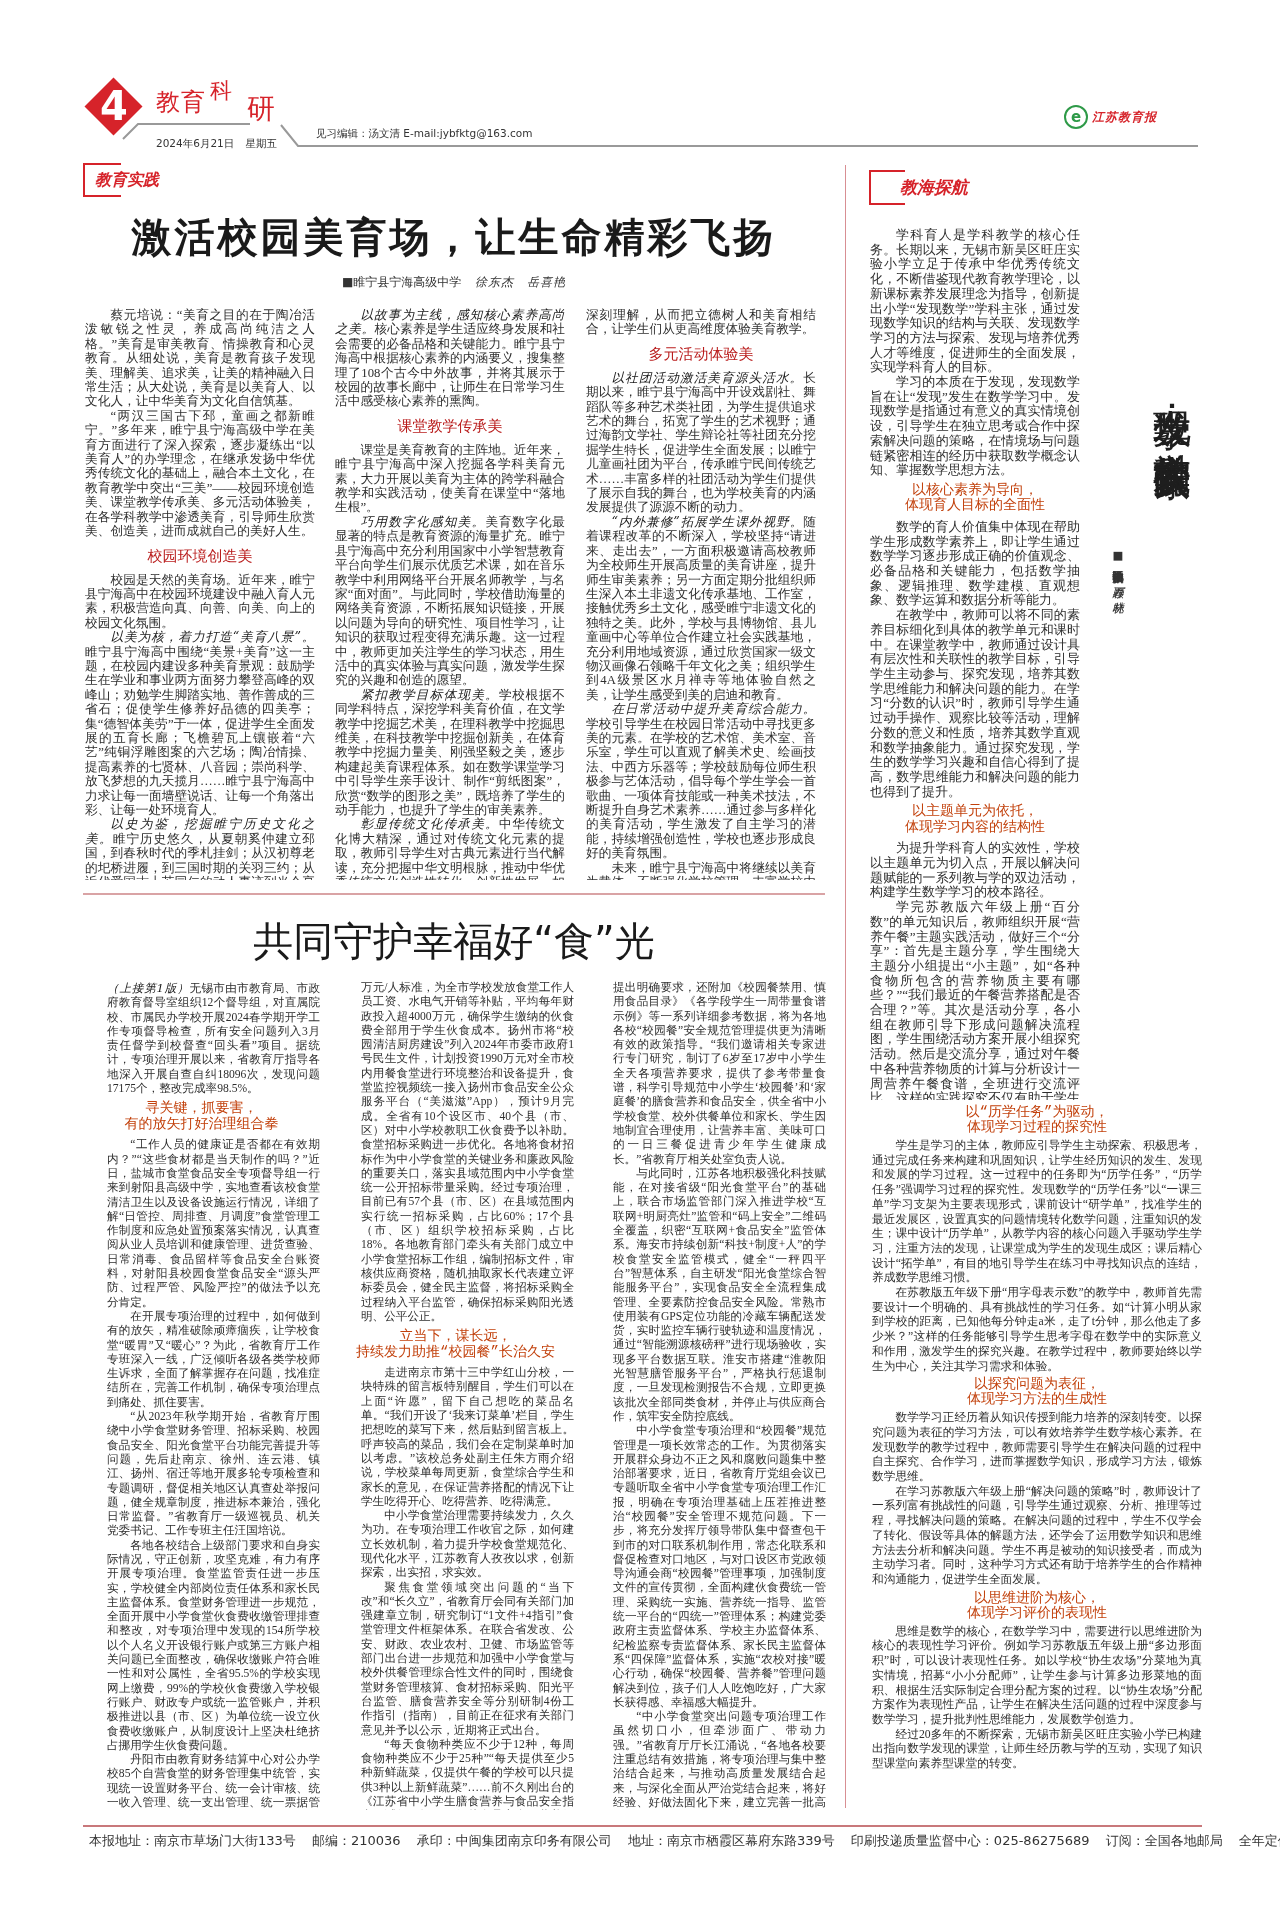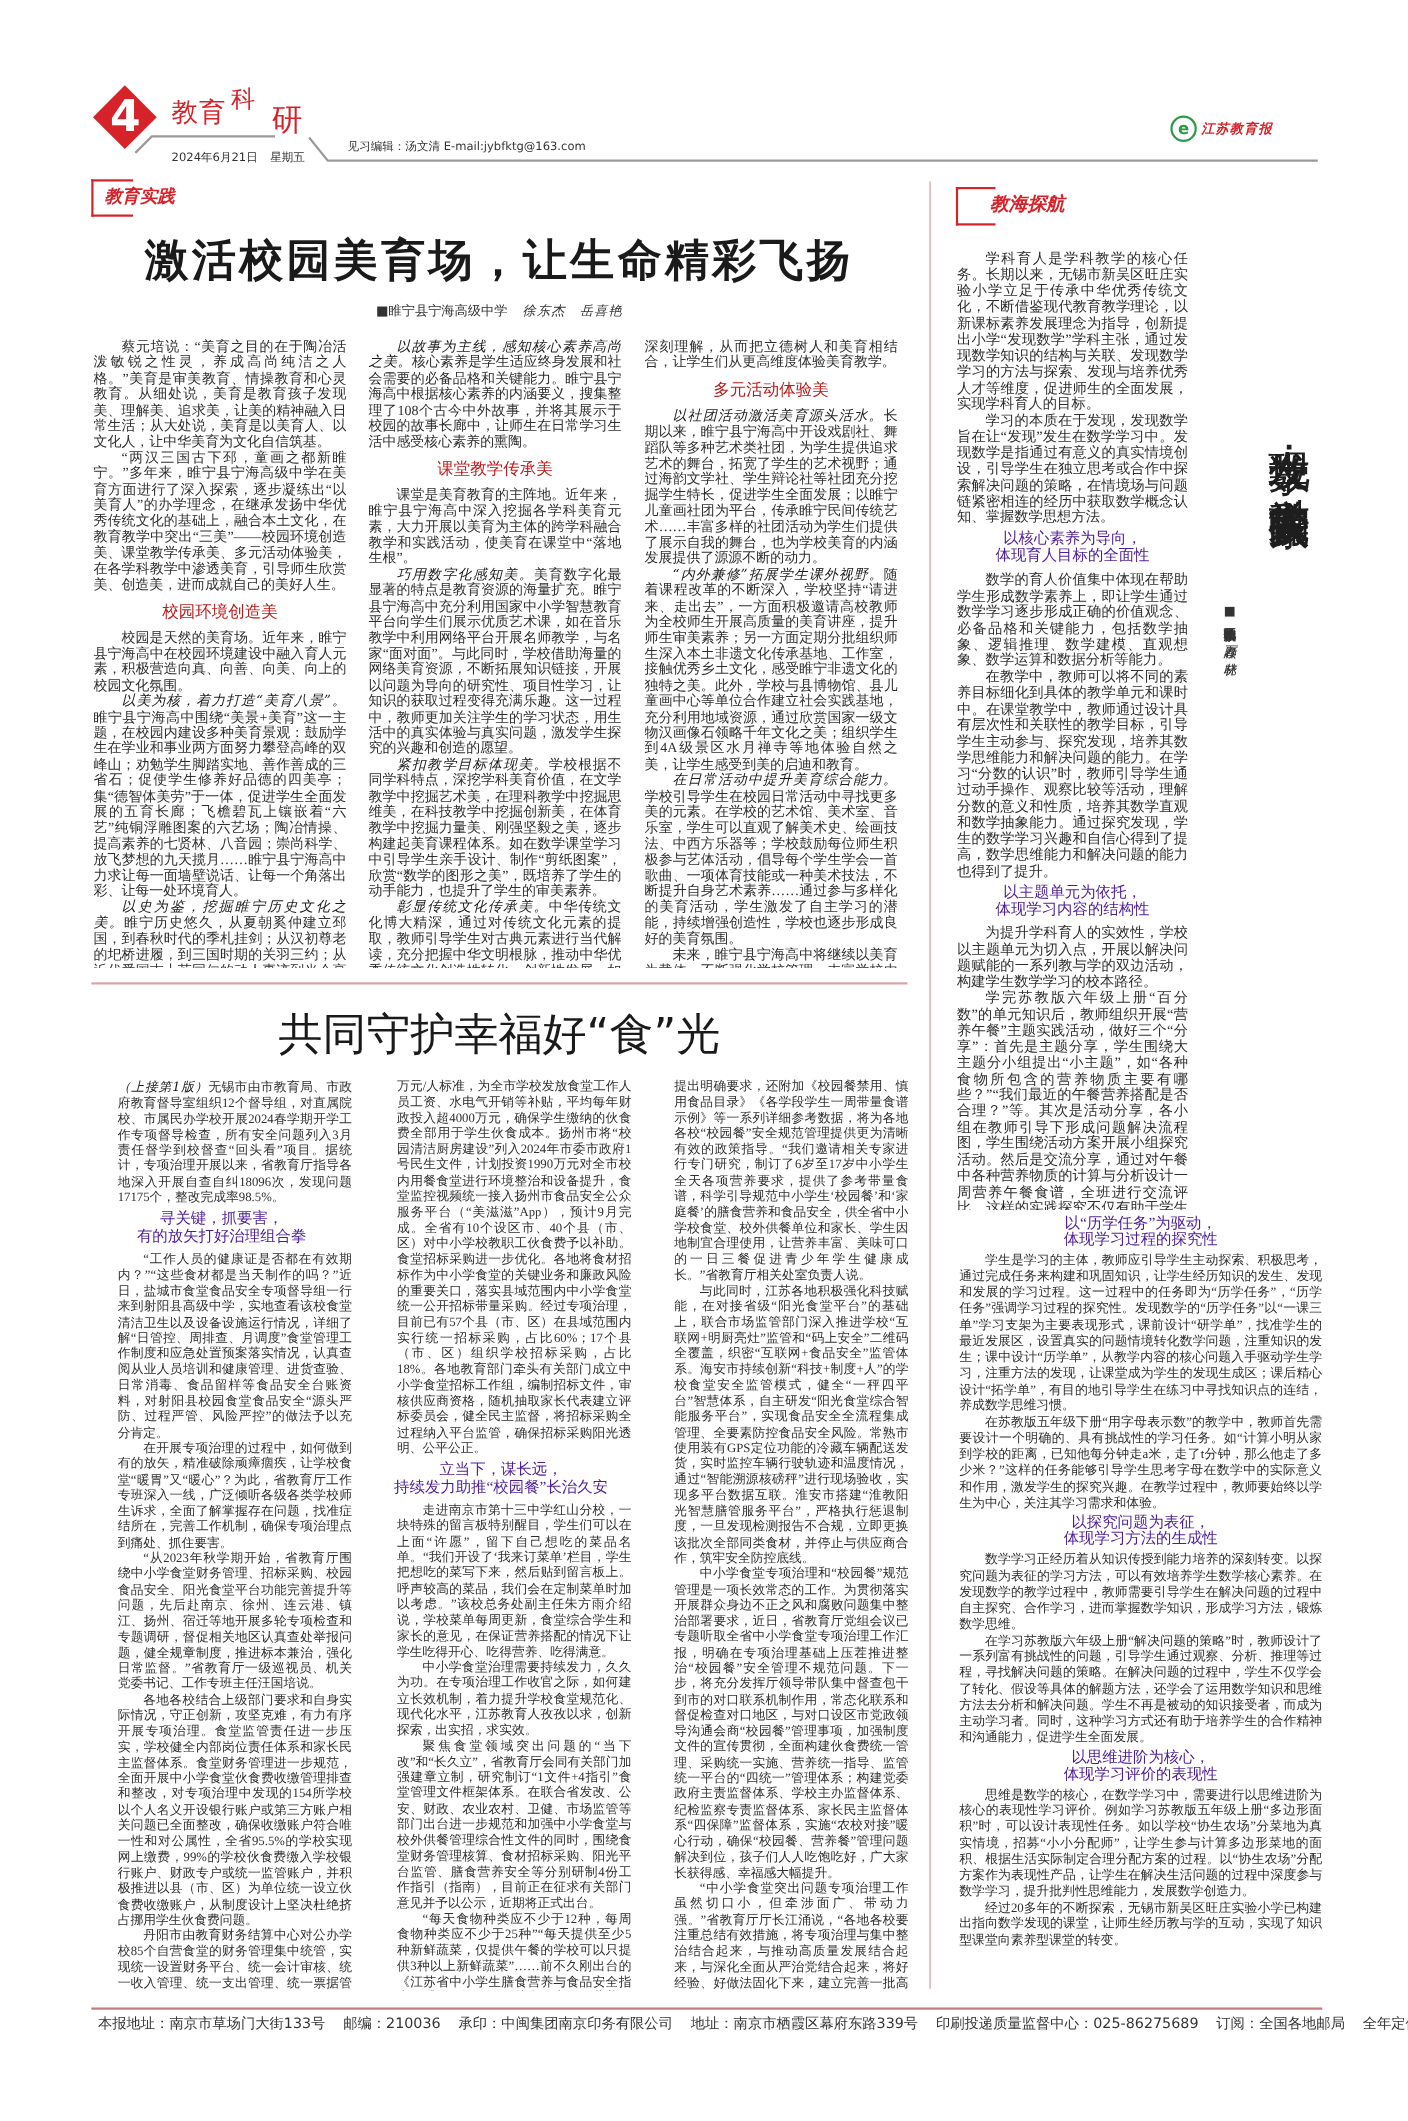--- a/index.html
+++ b/index.html
@@ -13,42 +13,42 @@
               color:#fff; font-family:"DejaVu Sans", sans-serif; font-weight:bold; font-size:40px; }
   .sec-t { position:absolute; color:#d6232a; font-family:"DejaVu Sans", sans-serif; font-weight:normal; line-height:1; }
   .hdr-small { position:absolute; font-family:"DejaVu Sans", sans-serif; font-size:10.5px; color:#333; white-space:nowrap; line-height:12px; }
   .logo { position:absolute; left:1064px; top:103px; height:28px; display:flex; align-items:center; white-space:nowrap; }
   .logo-mark { display:inline-flex; width:20px; height:20px; border-radius:50%; border:2px solid #2e9a48; color:#2e9a48;
                font-family:"DejaVu Sans", sans-serif; font-weight:bold; font-size:15px; align-items:center; justify-content:center; margin-right:4px; line-height:1; }
   .logo-text { color:#d6232a; font-family:"DejaVu Serif", serif; font-style:italic; font-weight:bold; font-size:12px; letter-spacing:1px; }
 
   
   .tag-bracket { position:absolute; border-left:2px solid #d6232a; border-top:2px solid #d6232a; border-bottom:2px solid #d6232a; box-sizing:border-box; }
-  .tag-text { position:absolute; color:#d6232a; font-family:Liberation Mono, monospace; font-style:italic; font-weight:bold; white-space:nowrap; line-height:1; }
+  .tag-text { position:absolute; color:#d6232a; font-family:Liberation Serif, serif; font-style:italic; font-weight:bold; white-space:nowrap; line-height:1; }
 
   
   .title1 { position:absolute; left:83px; width:742px; top:215px; text-align:center; font-family:"DejaVu Sans", sans-serif;
             font-weight:bold; font-size:40px; line-height:44px; letter-spacing:3px; color:#1a1a1a; white-space:nowrap; }
   .byline1 { position:absolute; left:83px; width:742px; top:275px; text-align:center; font-family:"DejaVu Sans", sans-serif;
              font-size:12px; line-height:14px; color:#333; white-space:nowrap; }
   .byline1 .auth { font-family:"DejaVu Serif", serif; font-style:italic; margin-left:10px; letter-spacing:1px; }
   .title2 { position:absolute; left:83px; width:742px; top:919px; text-align:center; font-family:"DejaVu Sans", sans-serif;
             font-weight:normal; font-size:40px; line-height:44px; color:#1a1a1a; white-space:nowrap; }
 
   
   .col { position:absolute; overflow:hidden; text-align:justify; }
   .para { margin:0; text-indent:2em; text-align:justify; }
   .para.cont { text-indent:0; }
   .lead { font-family:"DejaVu Serif", serif; font-style:italic; color:#1b1b1b; letter-spacing:0.5px; }
   .a1 .para { font-size:12.7px; line-height:14.4px; }
   .a2 .para { font-size:11.6px; line-height:14.3px;margin-left:24px; }
   .sbn .para { font-size:13px; line-height:14.7px; }
   .sbw .para { font-size:11.7px; line-height:14.7px; }
   .h1s { font-family:"DejaVu Sans", sans-serif; color:#b91c1c; text-align:center; font-size:15px; line-height:18px; margin:8px 0 8px; font-weight:normal; }
-  .h2s { font-family:Liberation Serif, serif; color:#4c1d95; text-align:center; font-size:14px; line-height:15.5px; margin:5px 0 6px; font-weight:normal; }
+  .h2s { font-family:Liberation Mono, monospace; color:#c2410c; text-align:center; font-size:14px; line-height:15.5px; margin:5px 0 6px; font-weight:normal; }
   .h2s span { display:block; white-space:nowrap; }
   .sbw .h2s { line-height:15px; margin:3px 0 4px; }
 
   
   .vrule { position:absolute; left:845px; top:165px; width:1px; height:1643px; background:#d88f93; }
   .hrule { position:absolute; left:83px; top:893px; width:742px; height:1.5px; background:#d9a3a5; }
   .footrule { position:absolute; left:83px; top:1825px; width:1119px; height:2px; background:#c8787b; }
   .footer { position:absolute; left:83px; top:1834px; width:1119px; text-align:center; font-family:"DejaVu Sans", sans-serif;
             font-size:13px; line-height:13px; color:#333; white-space:nowrap; }
   .footer span { margin:0 6px; }

